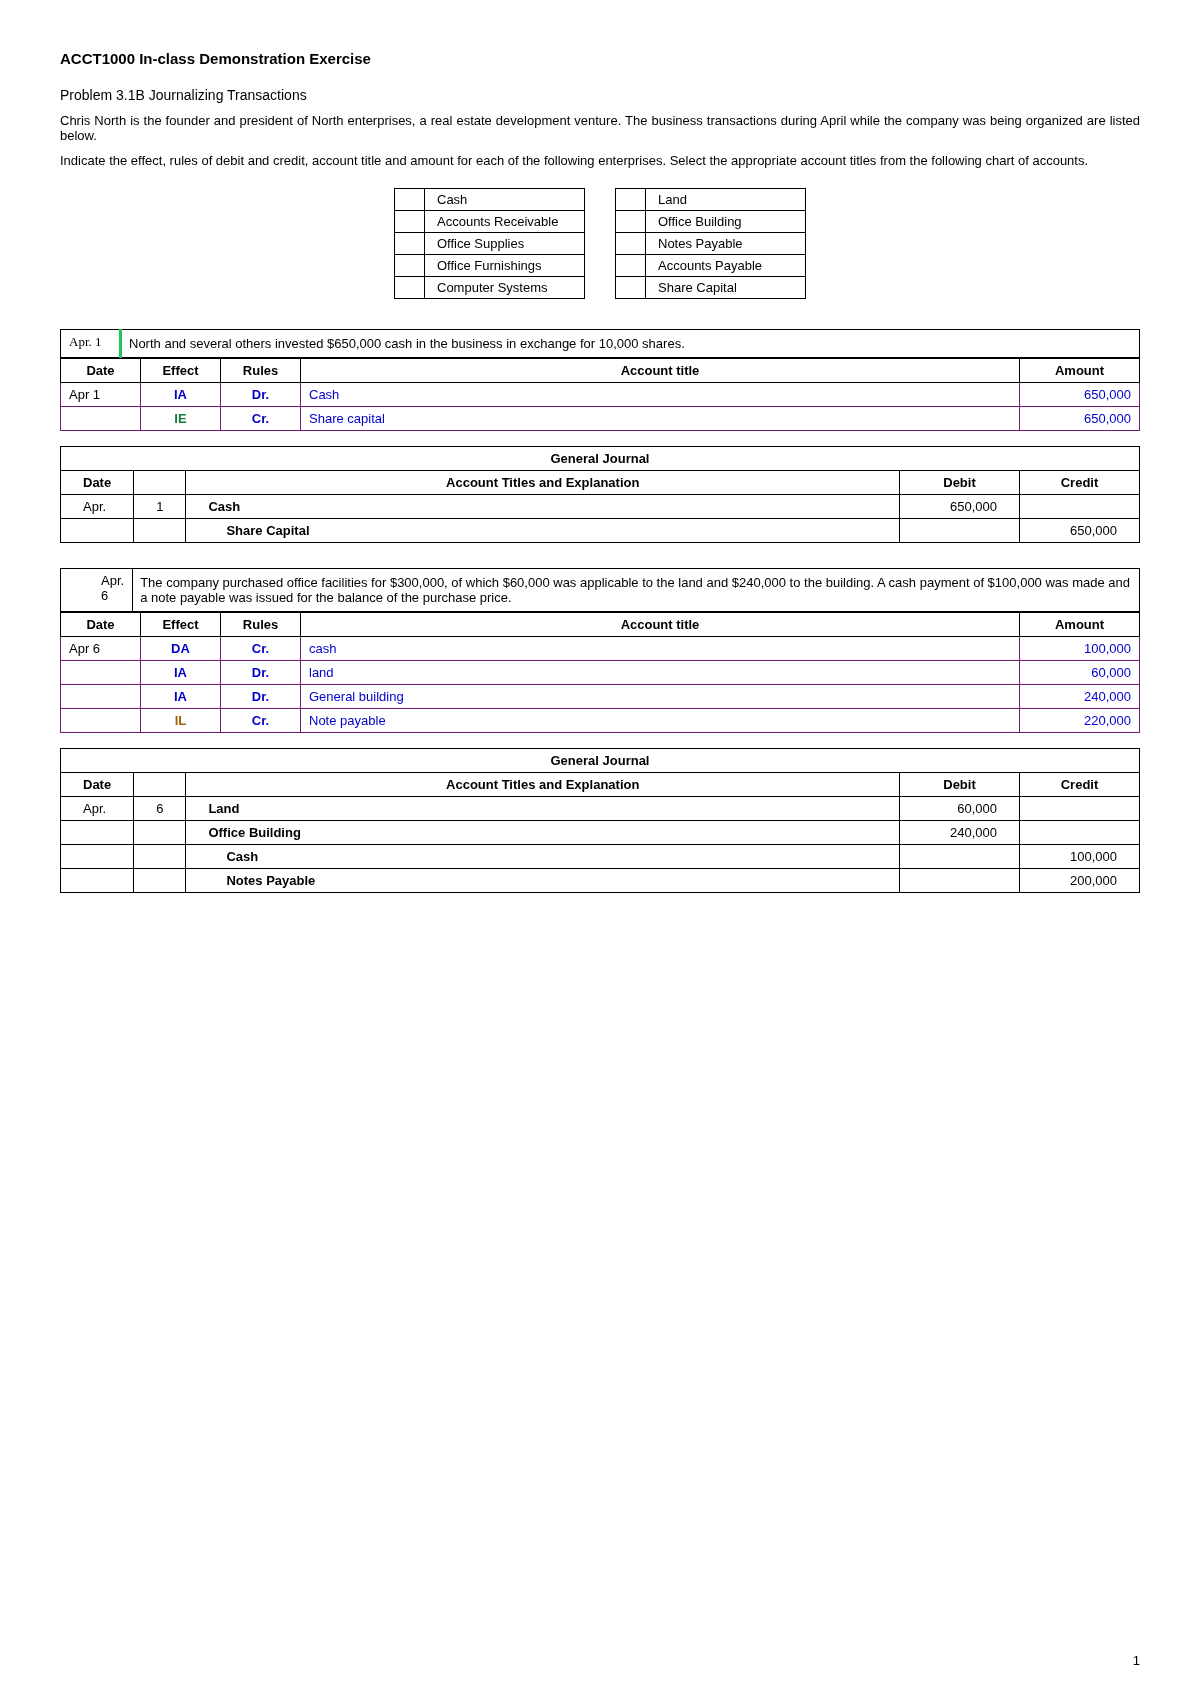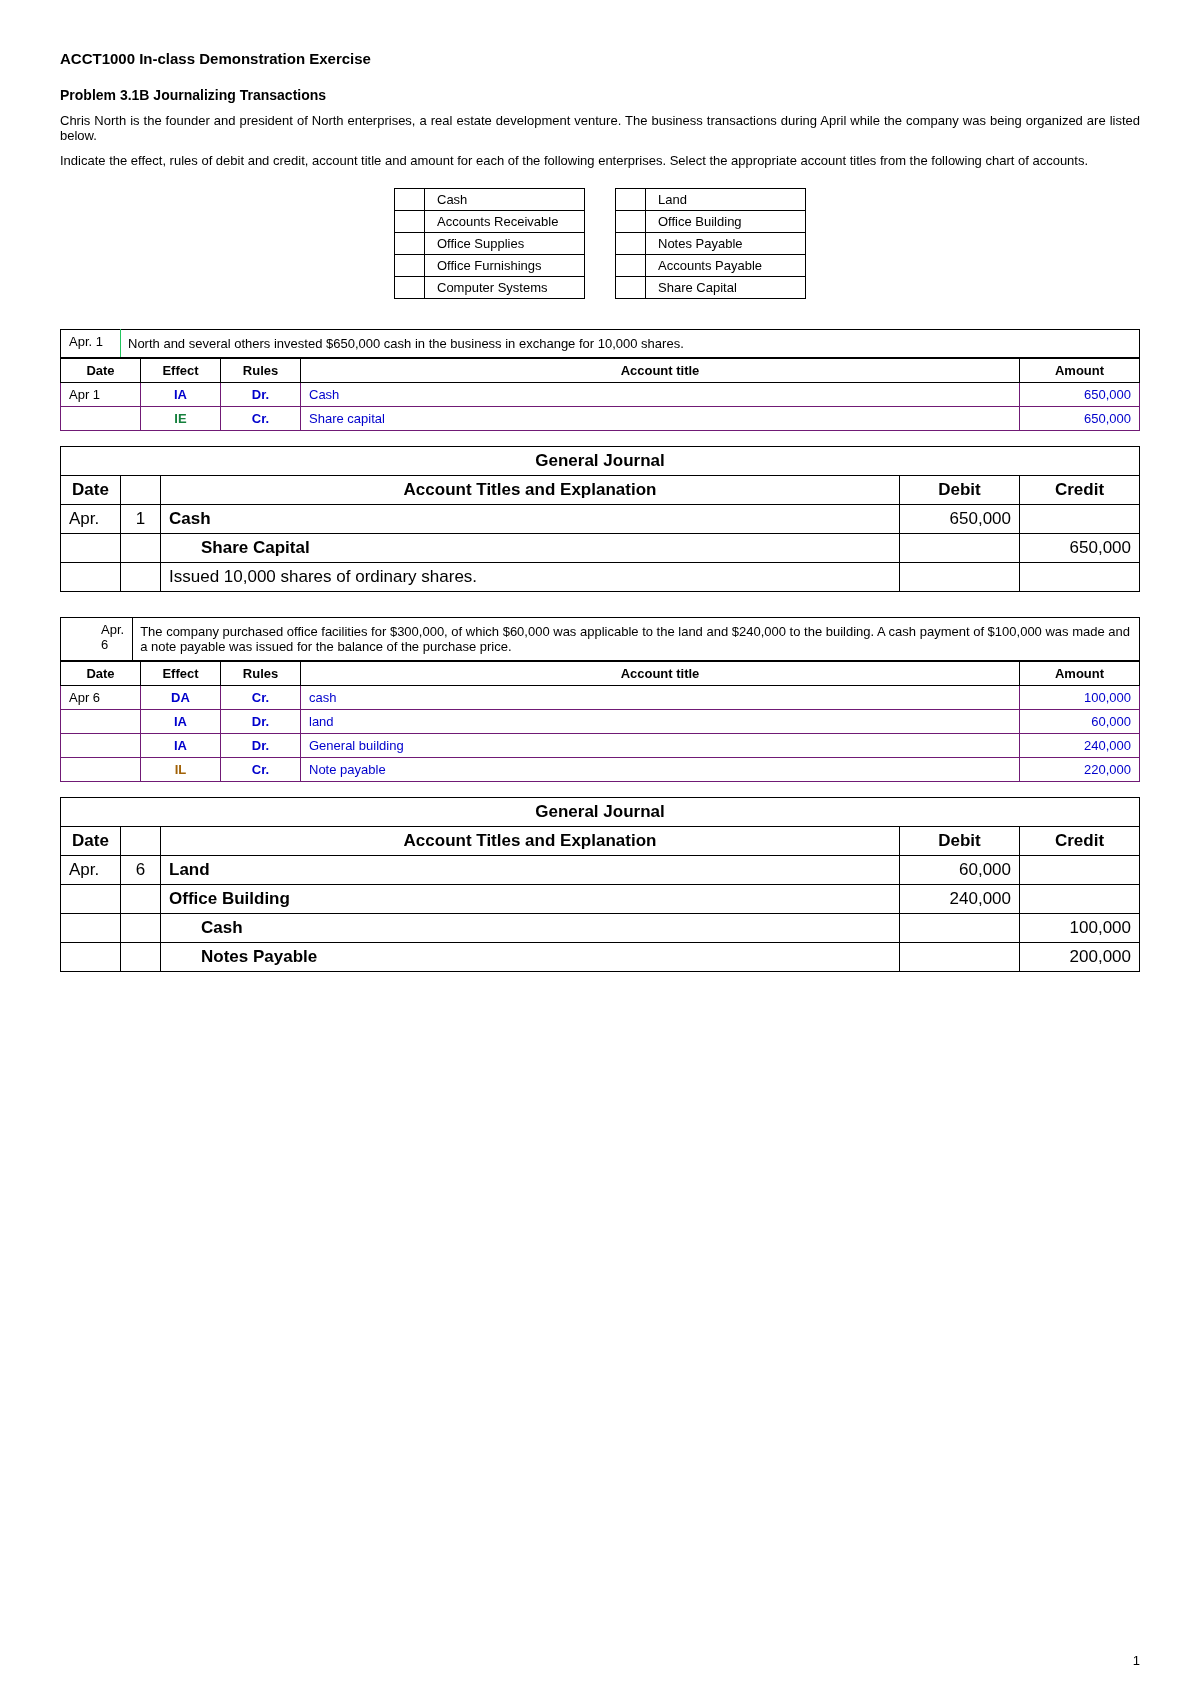--- a/index.html
+++ b/index.html
@@ -13,21 +13,21 @@
       min-height: 1698px;
       position: relative;
     }
     h1 {
       font-size: 15px;
       font-weight: bold;
       margin-bottom: 20px;
     }
     h2 {
       font-size: 14px;
-      font-weight: bold;
+      font-weight: normal;
       margin-bottom: 10px;
     }
     p {
       font-size: 13px;
       margin-bottom: 10px;
       text-align: justify;
     }
     .chart-of-accounts {
       display: flex;
       justify-content: center;
@@ -94,22 +94,22 @@
     .effect-table td.date-col {
       text-align: left;
     }
     .journal-table {
       width: 100%;
       border-collapse: collapse;
       margin-bottom: 25px;
     }
     .journal-table th, .journal-table td {
       border: 1px solid #000;
-      padding: 4px 8px;
-      font-size: 17px;
+      padding: 4px 22px;
+      font-size: 13px;
     }
     .journal-table .header-row th {
       text-align: center;
       font-weight: bold;
     }
     .journal-table .title-row th {
       text-align: center;
       font-weight: bold;
       background: white;
     }
@@ -185,21 +185,21 @@
         </tr>
       </tbody>
   </table>
 </div>
 
 <div class="transaction-block">
 
   <table class="desc-table">
     <tbody>
       <tr>
-        <td style="width:60px; vertical-align:top; border-right:1px solid #22c55e;">Apr.  1</td>
+        <td style="width:60px; vertical-align:top; border-right:3px solid #22c55e;font-family:Liberation Serif, serif;">Apr.  1</td>
         <td class="desc-cell">North and several others invested $650,000 cash in the business in exchange for 10,000 shares.</td>
       </tr>
     </tbody>
   </table>
 
   <table class="effect-table">
     <thead>
       <tr>
         <th style="width:80px;">Date</th>
         <th style="width:80px;">Effect</th>
@@ -247,27 +247,20 @@
       <td class="debit-col">650,000</td>
       <td class="credit-col"></td>
     </tr>
         <tr>
       <td></td>
       <td style="text-align:center;"></td>
       <td style="padding-left:40px;font-weight:bold;">Share Capital</td>
       <td class="debit-col"></td>
       <td class="credit-col">650,000</td>
     </tr>
-        <tr>
-      <td></td>
-      <td style="text-align:center;"></td>
-      <td style="font-style:normal;">Issued 10,000 shares of ordinary shares.</td>
-      <td class="debit-col"></td>
-      <td class="credit-col"></td>
-    </tr>
       </tbody>
   </table>
 </div>
 
 <div class="transaction-block">
 
   <table class="desc-table">
     <tbody>
       <tr>
         <td style="width:60px; vertical-align:top; border-right:1px solid #000;padding-left:40px;">Apr.  6</td>

